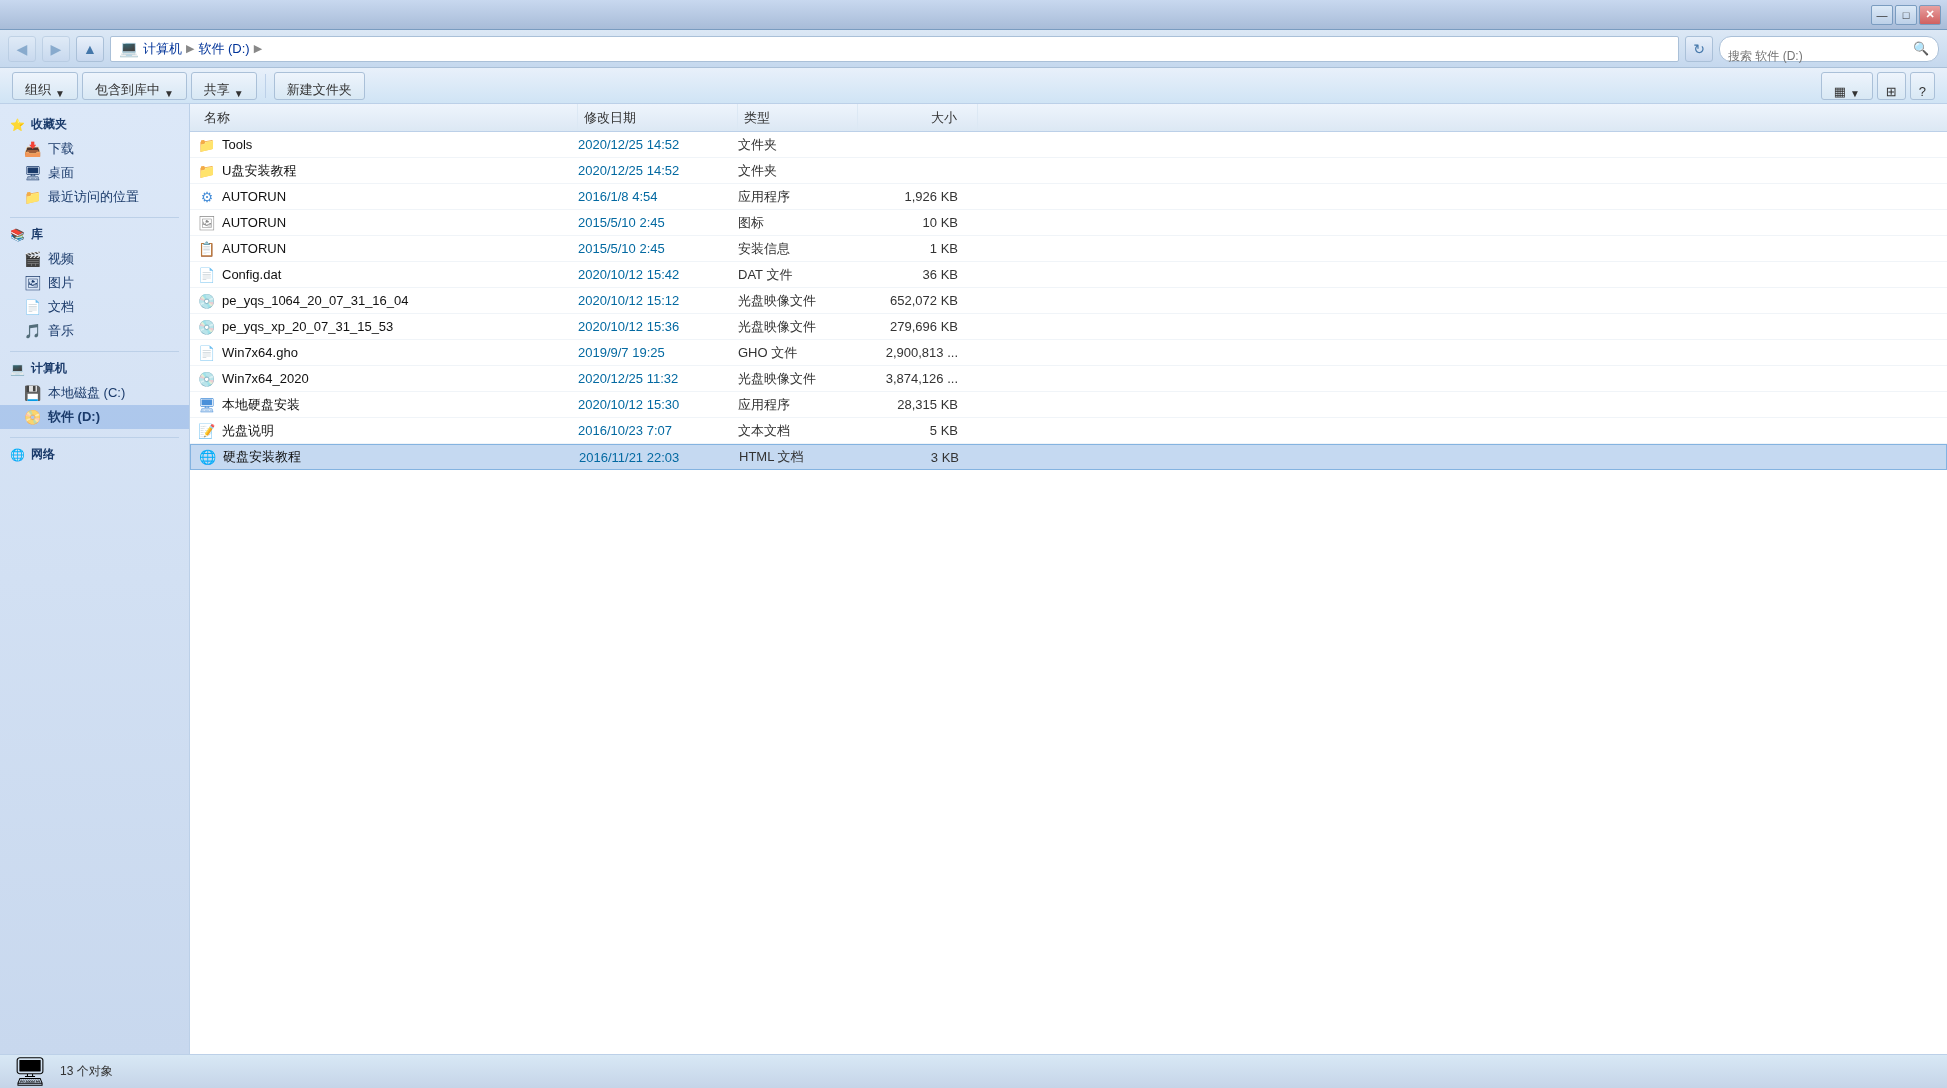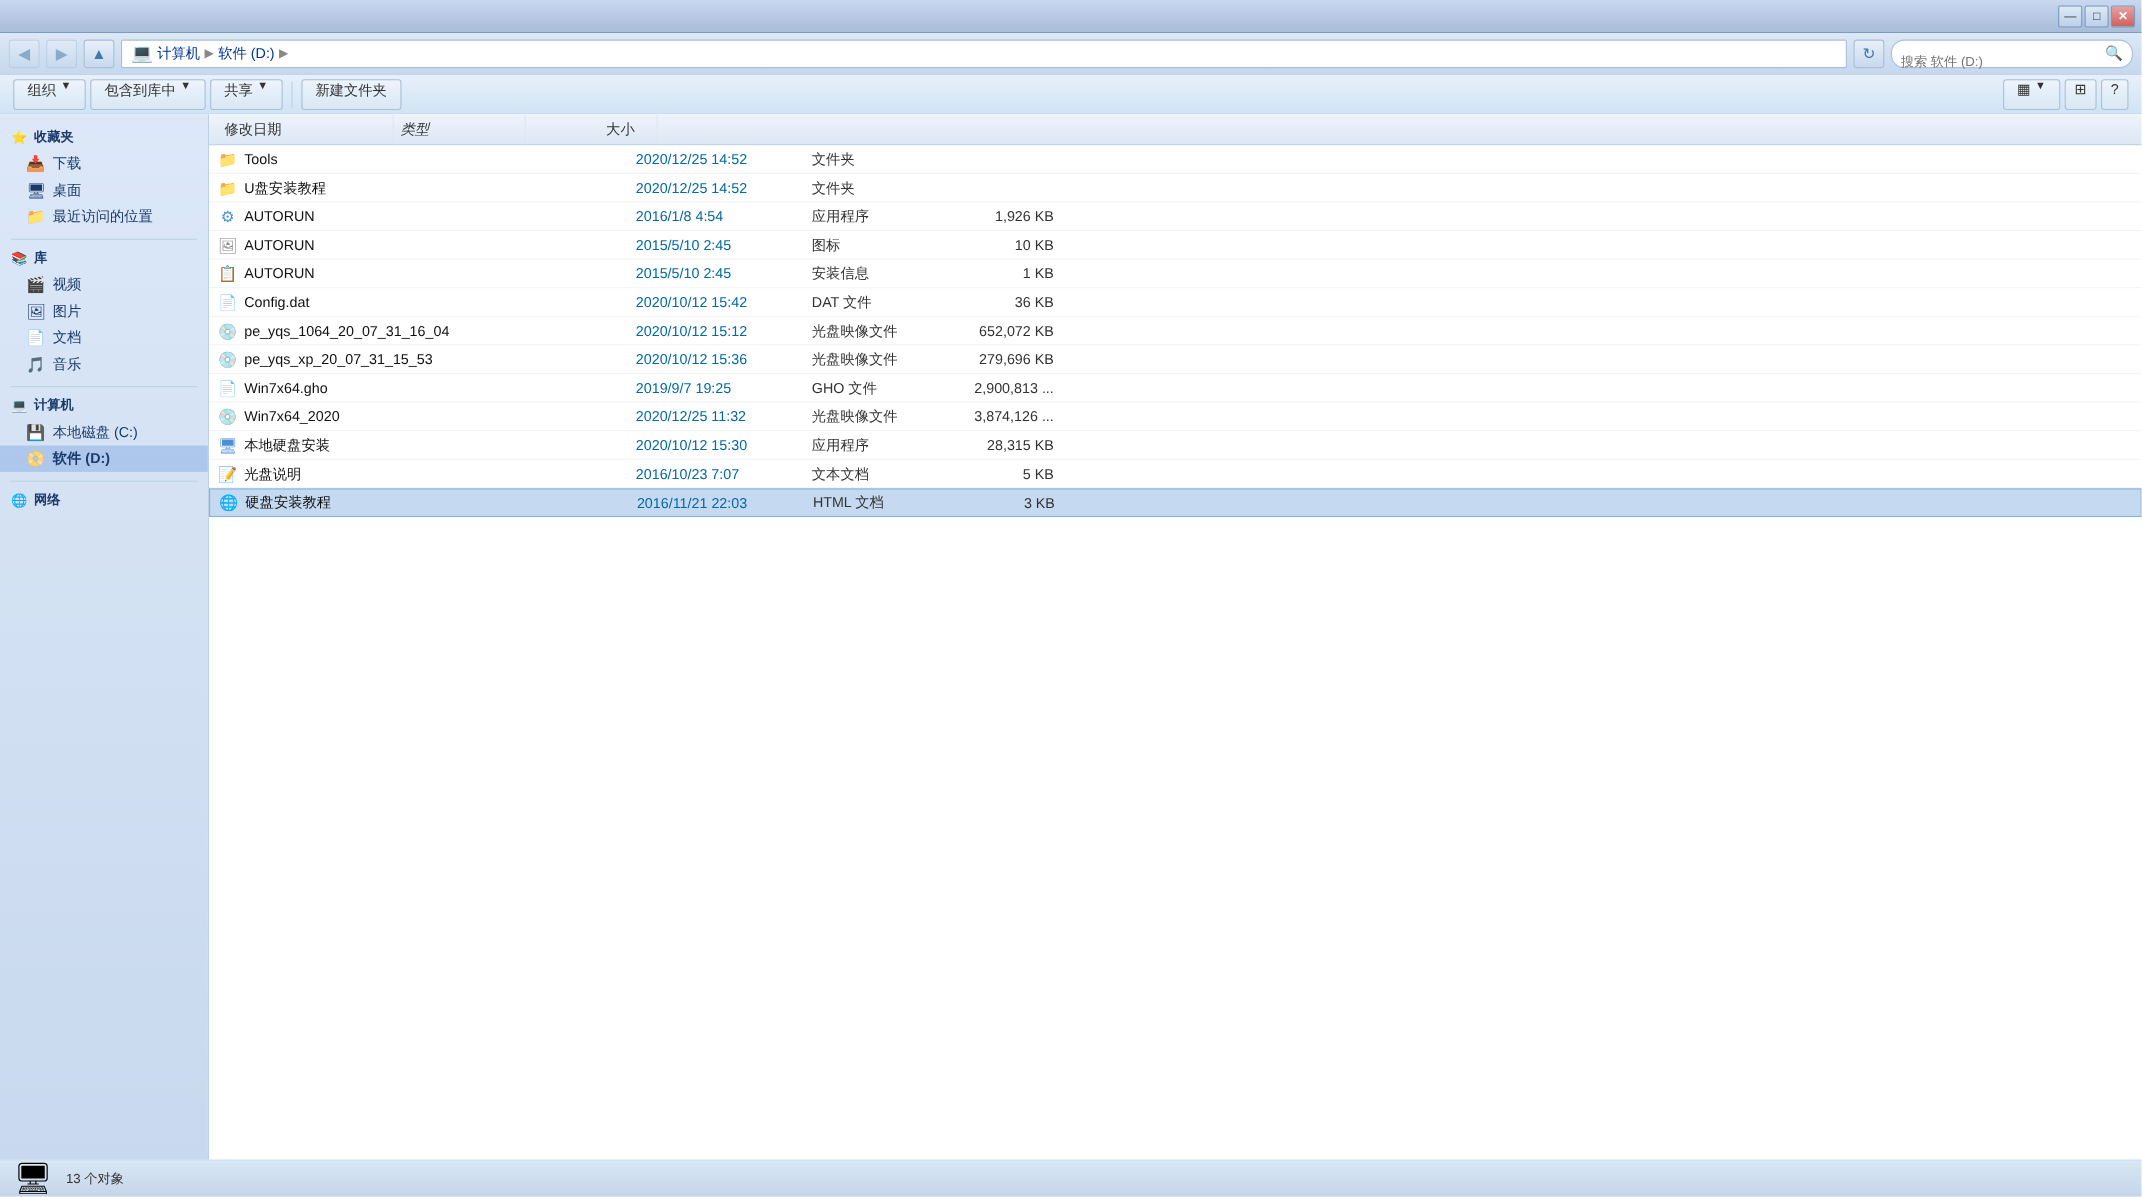--- a/index.html
+++ b/index.html
@@ -128,21 +128,21 @@
       gap: 4px;
       border-bottom: 1px solid #bcd0e8;
     }
     .toolbar-btn {
       height: 28px;
       padding: 0 12px;
       background: linear-gradient(to bottom, #eef4fc, #d8e8f4);
       border: 1px solid #aac0d8;
       border-radius: 3px;
       display: flex;
-      align-items: flex-start;
+      align-items: flex-end;
       gap: 4px;
       cursor: pointer;
       font-size: 13px;
       color: #333;
     }
     .toolbar-sep {
       width: 1px;
       height: 24px;
       background: #bcd0e8;
       margin: 0 4px;
@@ -446,24 +446,27 @@
       <div class="sidebar-section-header">
         <span>🌐</span>
         <span>网络</span>
       </div>
     </div>
   </div>
 
   <div class="file-area">
 
     <div class="col-header">
+      <div class="col-header-item" style="width:380px;">
+        <span>名称</span>
+      </div>
       <div class="col-header-item" style="width:160px;align-items:center;">
         <span>修改日期</span>
       </div>
-      <div class="col-header-item" style="width:120px;font-style:italic;">
+      <div class="col-header-item" style="width:120px;">
         <span>类型</span>
       </div>
       <div class="col-header-item" style="width:120px; justify-content:flex-end; padding-right:20px;">
         <span>大小</span>
       </div>
     </div>
 
     <div class="file-list" id="file-list">
         <div class="file-row">
     <div class="file-cell name">

